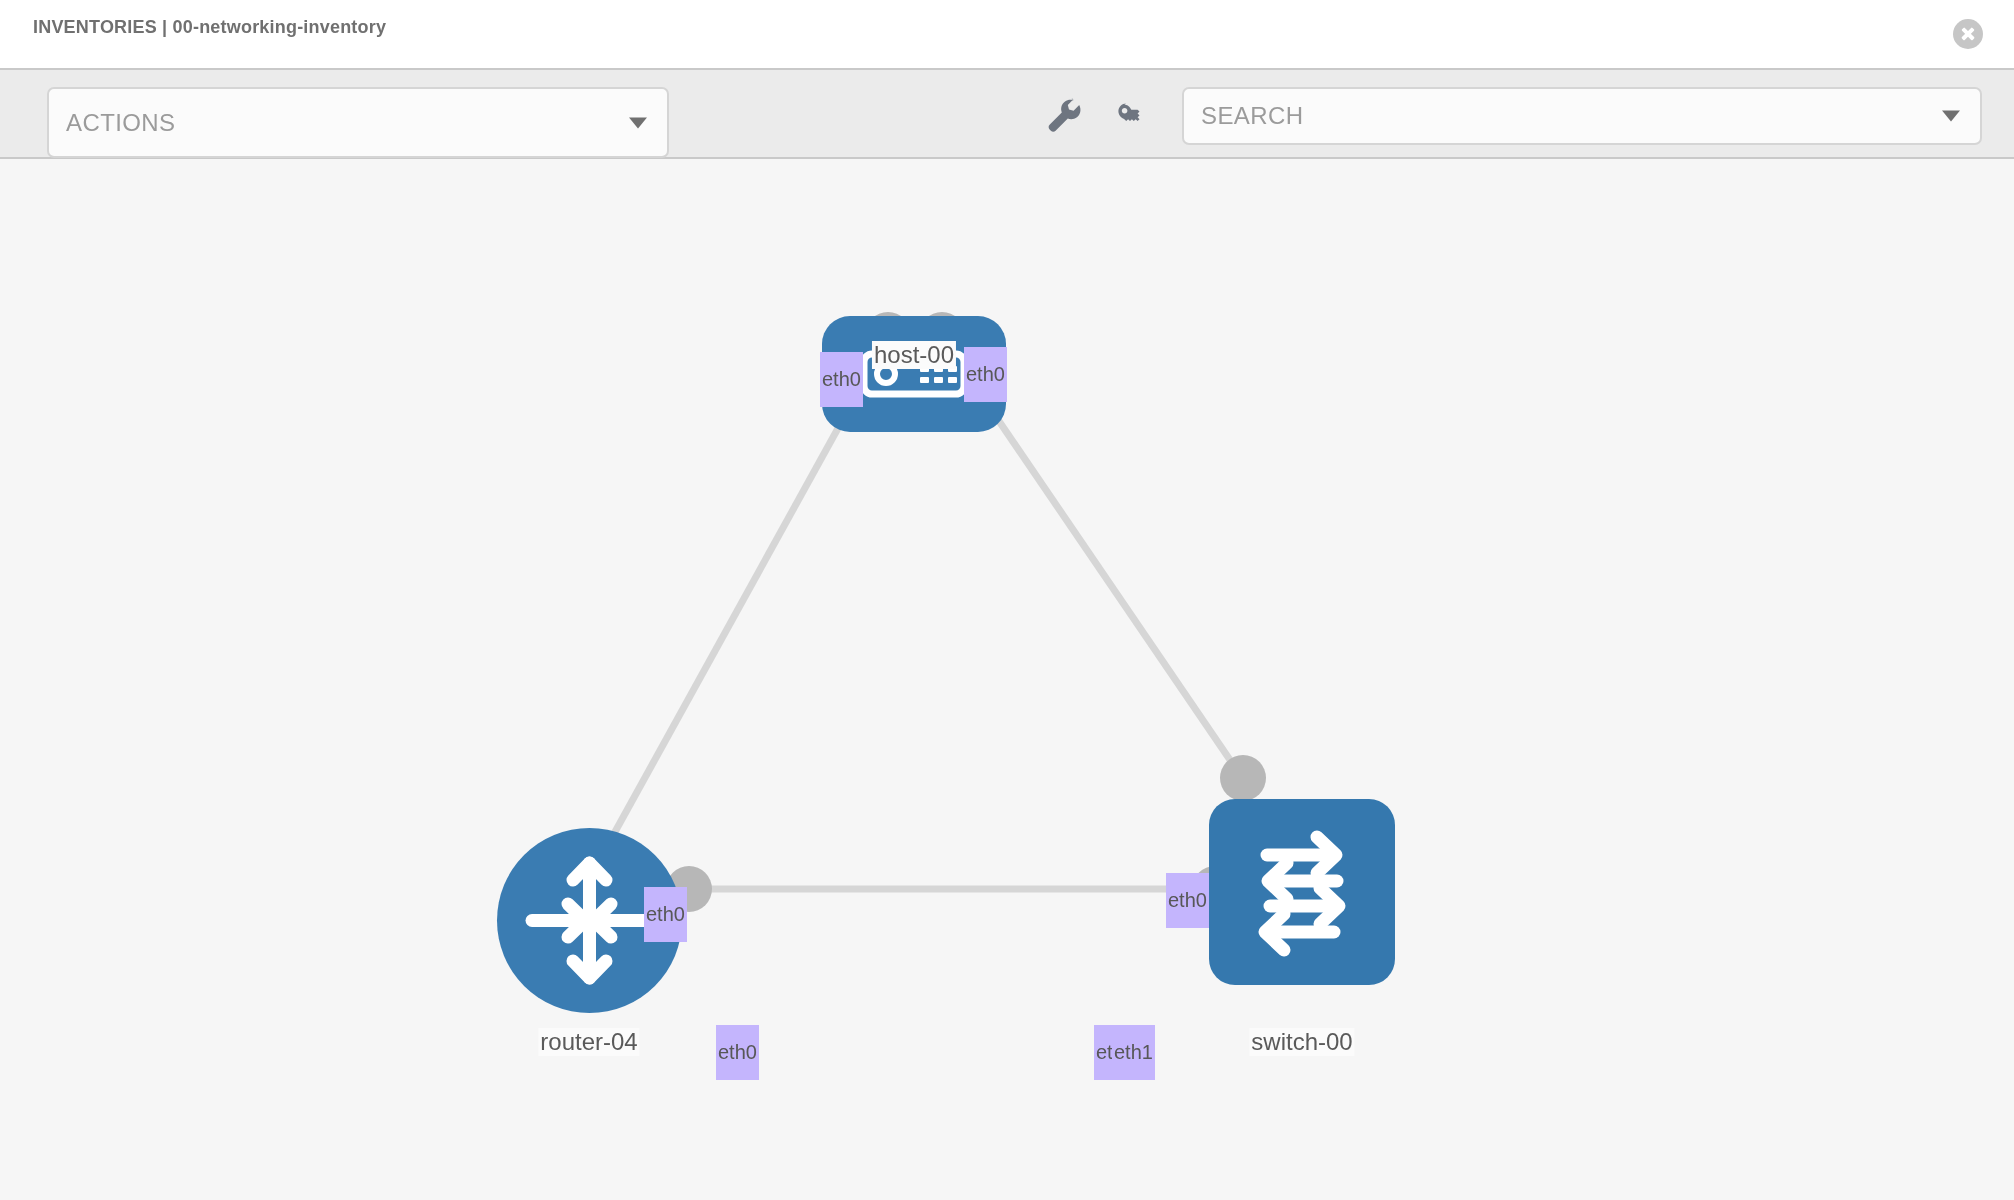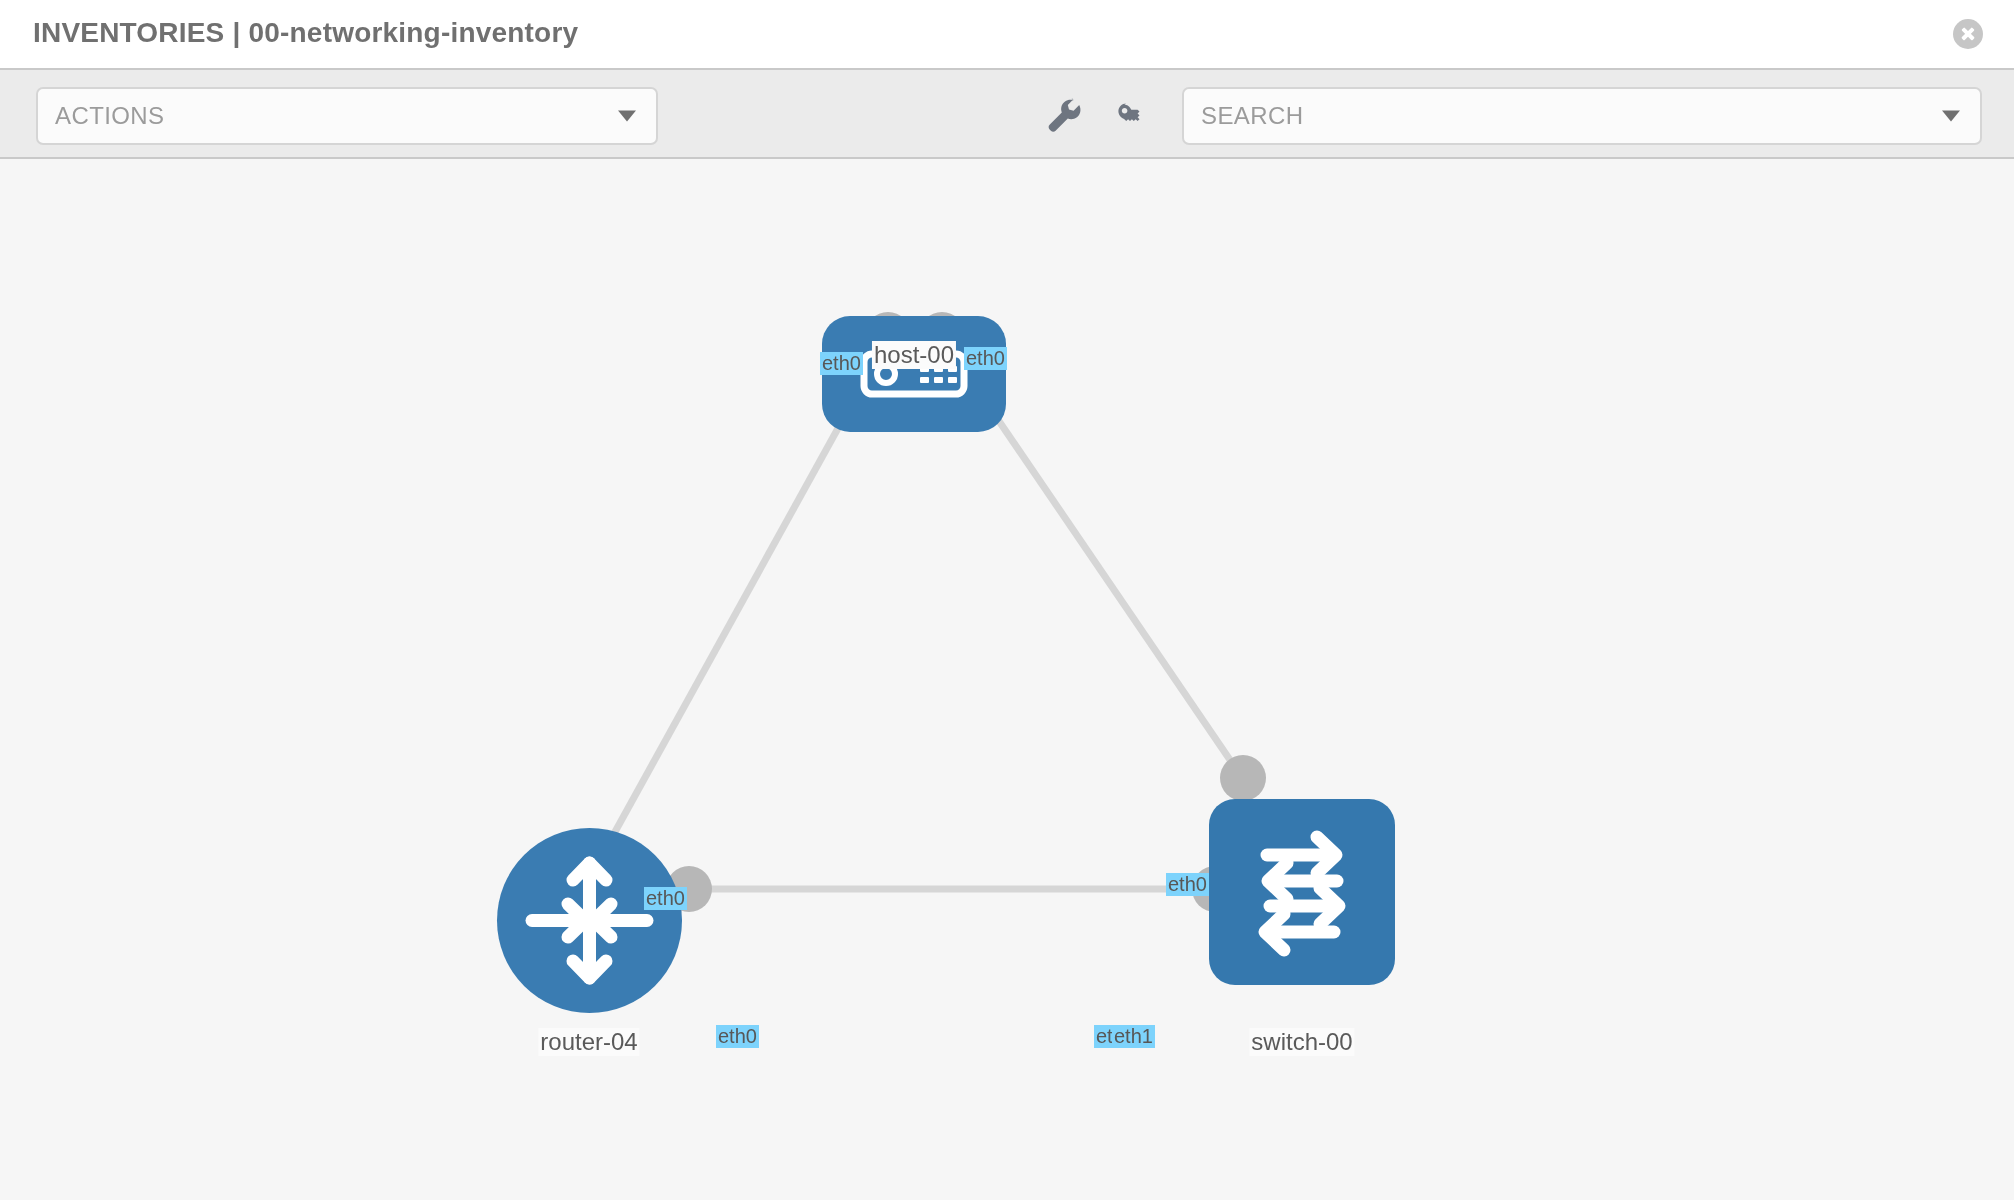--- a/index.html
+++ b/index.html
@@ -25,21 +25,21 @@
     left: 0; top: 0;
     width: 2014px;
     height: 68px;
     background: #ffffff;
     box-sizing: border-box;
   }
   .header-title {
     position: absolute;
     left: 33px;
     top: 17px;
-    font-size: 28px;
+    font-size: 18px;
     font-weight: bold;
     color: #707070;
     letter-spacing: 0.2px;
     white-space: nowrap;
   }
   .close-btn {
     position: absolute;
     right: 31px;
     top: 19px;
     width: 30px;
@@ -95,24 +95,24 @@
     position: absolute;
     right: 20px;
     top: 50%;
     transform: translateY(-50%);
     width: 0; height: 0;
     border-left: 9px solid transparent;
     border-right: 9px solid transparent;
     border-top: 11px solid #707070;
   }
   #actions-select {
-    left: 36px;
+    left: 47px;
     top: 17px;
     width: 622px;
-    height: 58px;
+    height: 71px;
     cursor: pointer;
   }
   #search-select {
     left: 1182px;
     top: 17px;
     width: 800px;
     height: 58px;
     cursor: pointer;
   }
   .tool-icon {
@@ -149,23 +149,23 @@
     color: #5a5a5a;
     background: #fbfbfb;
     white-space: nowrap;
     transform: translateX(-50%);
     padding: 0 2px;
   }
   .edge-label {
     position: absolute;
     font-size: 20px;
     color: #575757;
-    background: #7dd3fc;
+    background: #c4b5fd;
     white-space: nowrap;
-    padding: 0 2px;
+    padding: 16px 2px;
   }
 
   
   #node-host-00 {
     left: 822px;
     top: 157px;
     width: 184px;
     height: 116px;
     border-radius: 28px;
     background: #3a7cb2;

